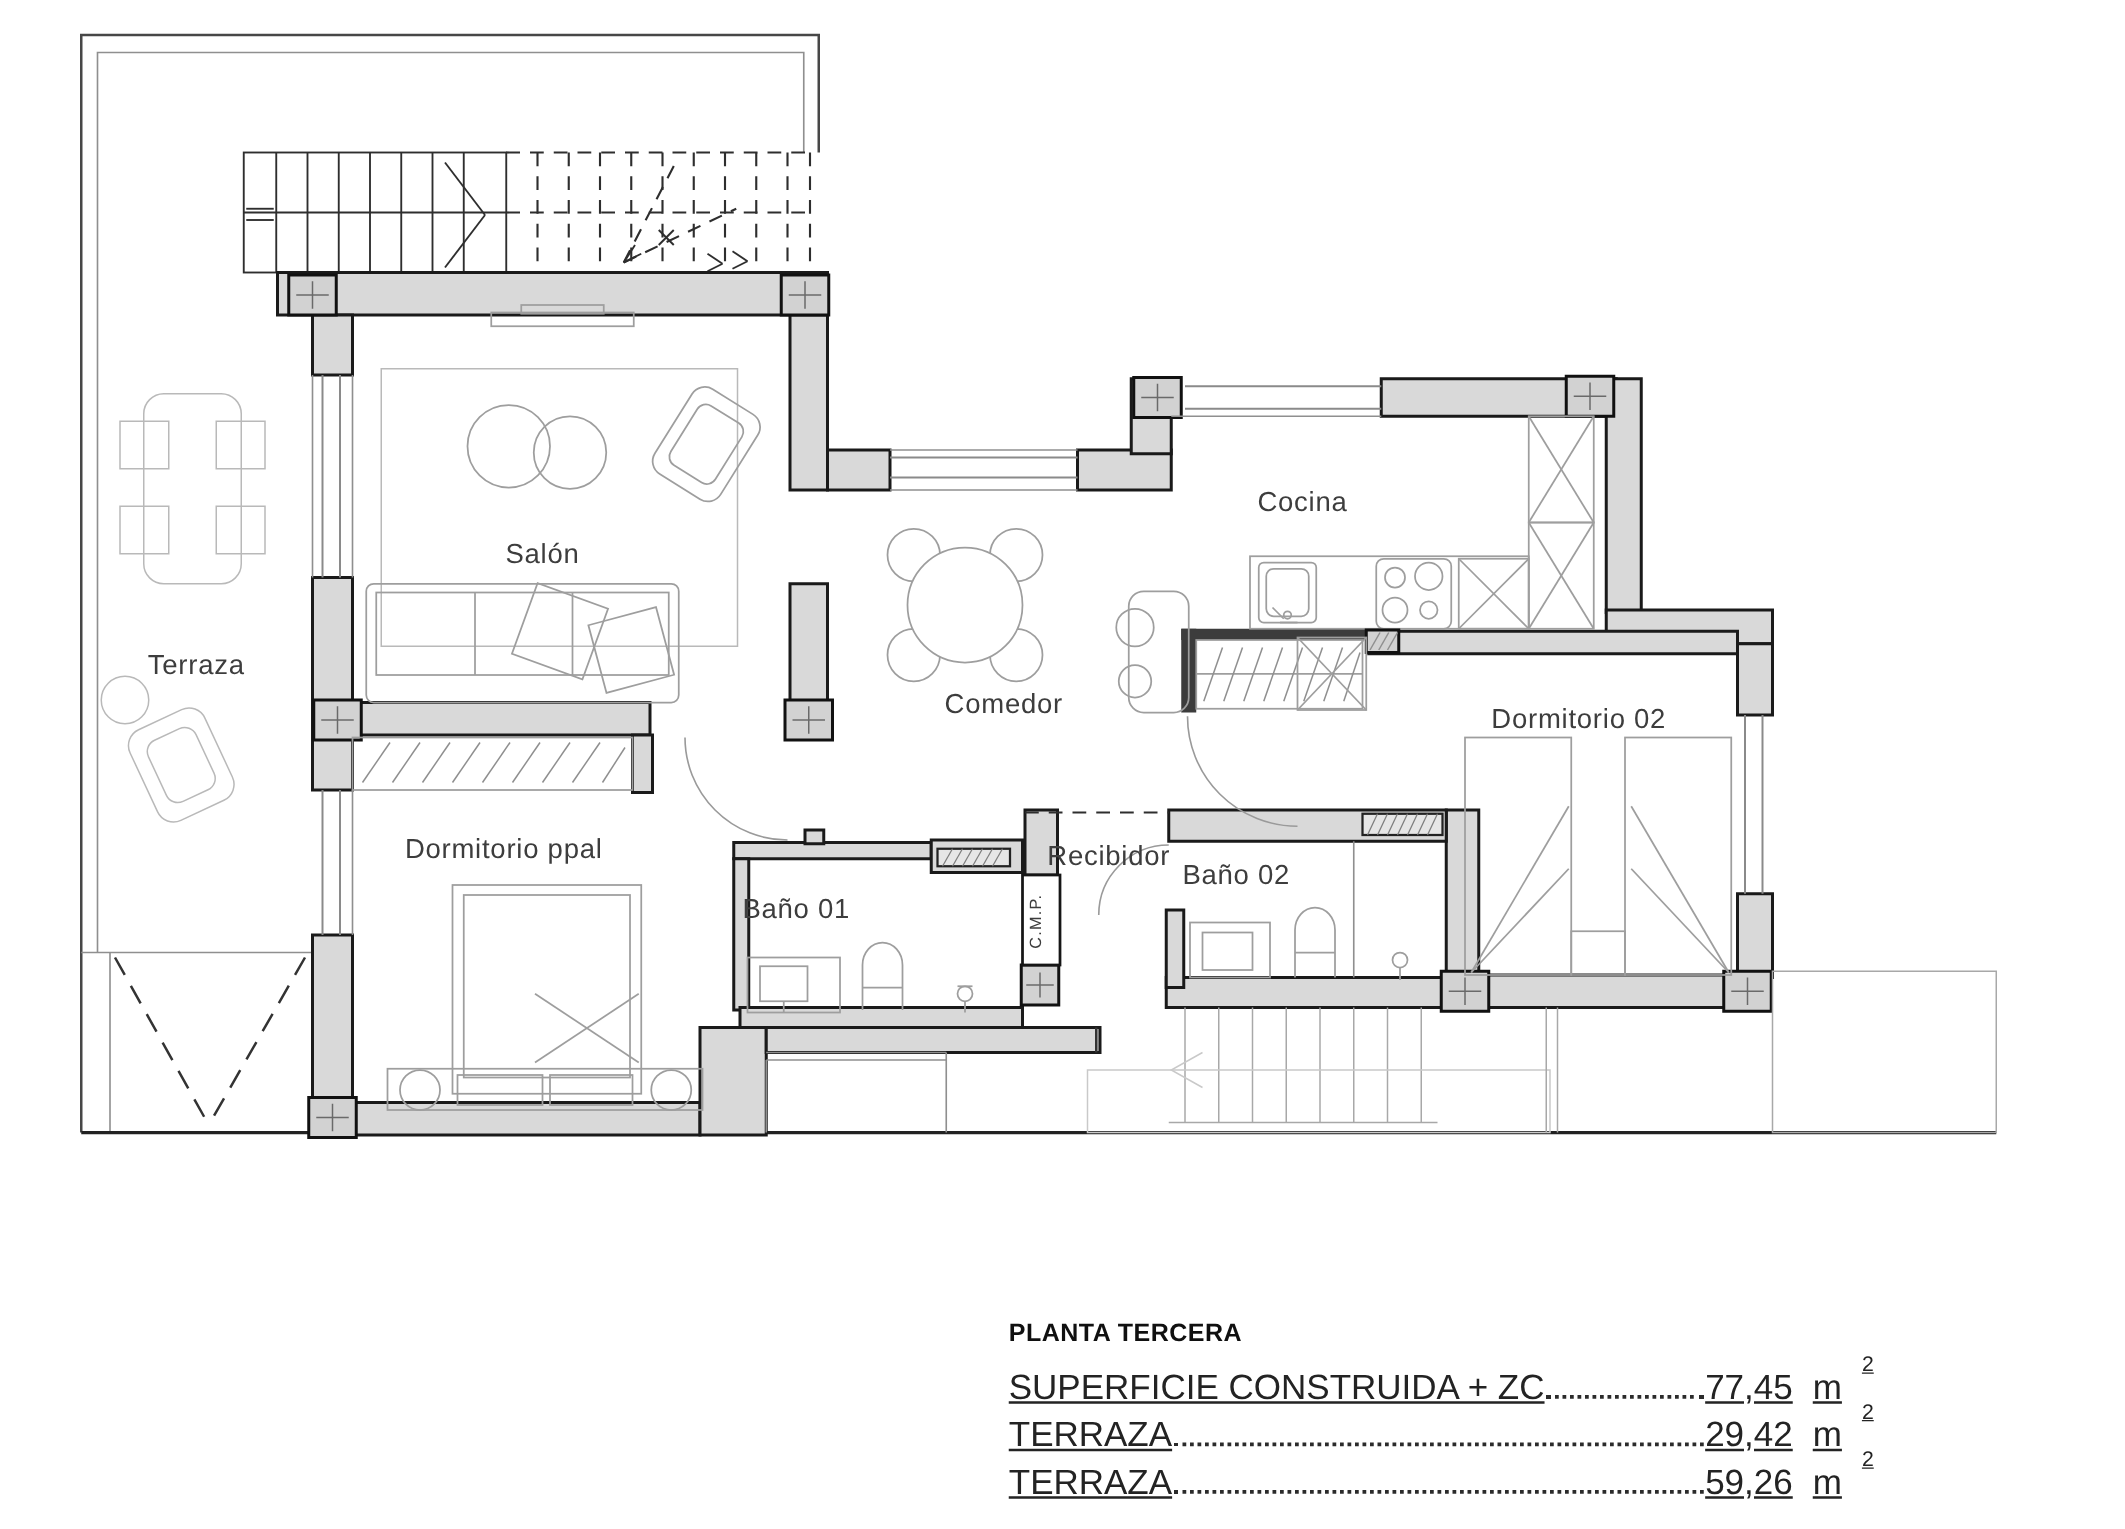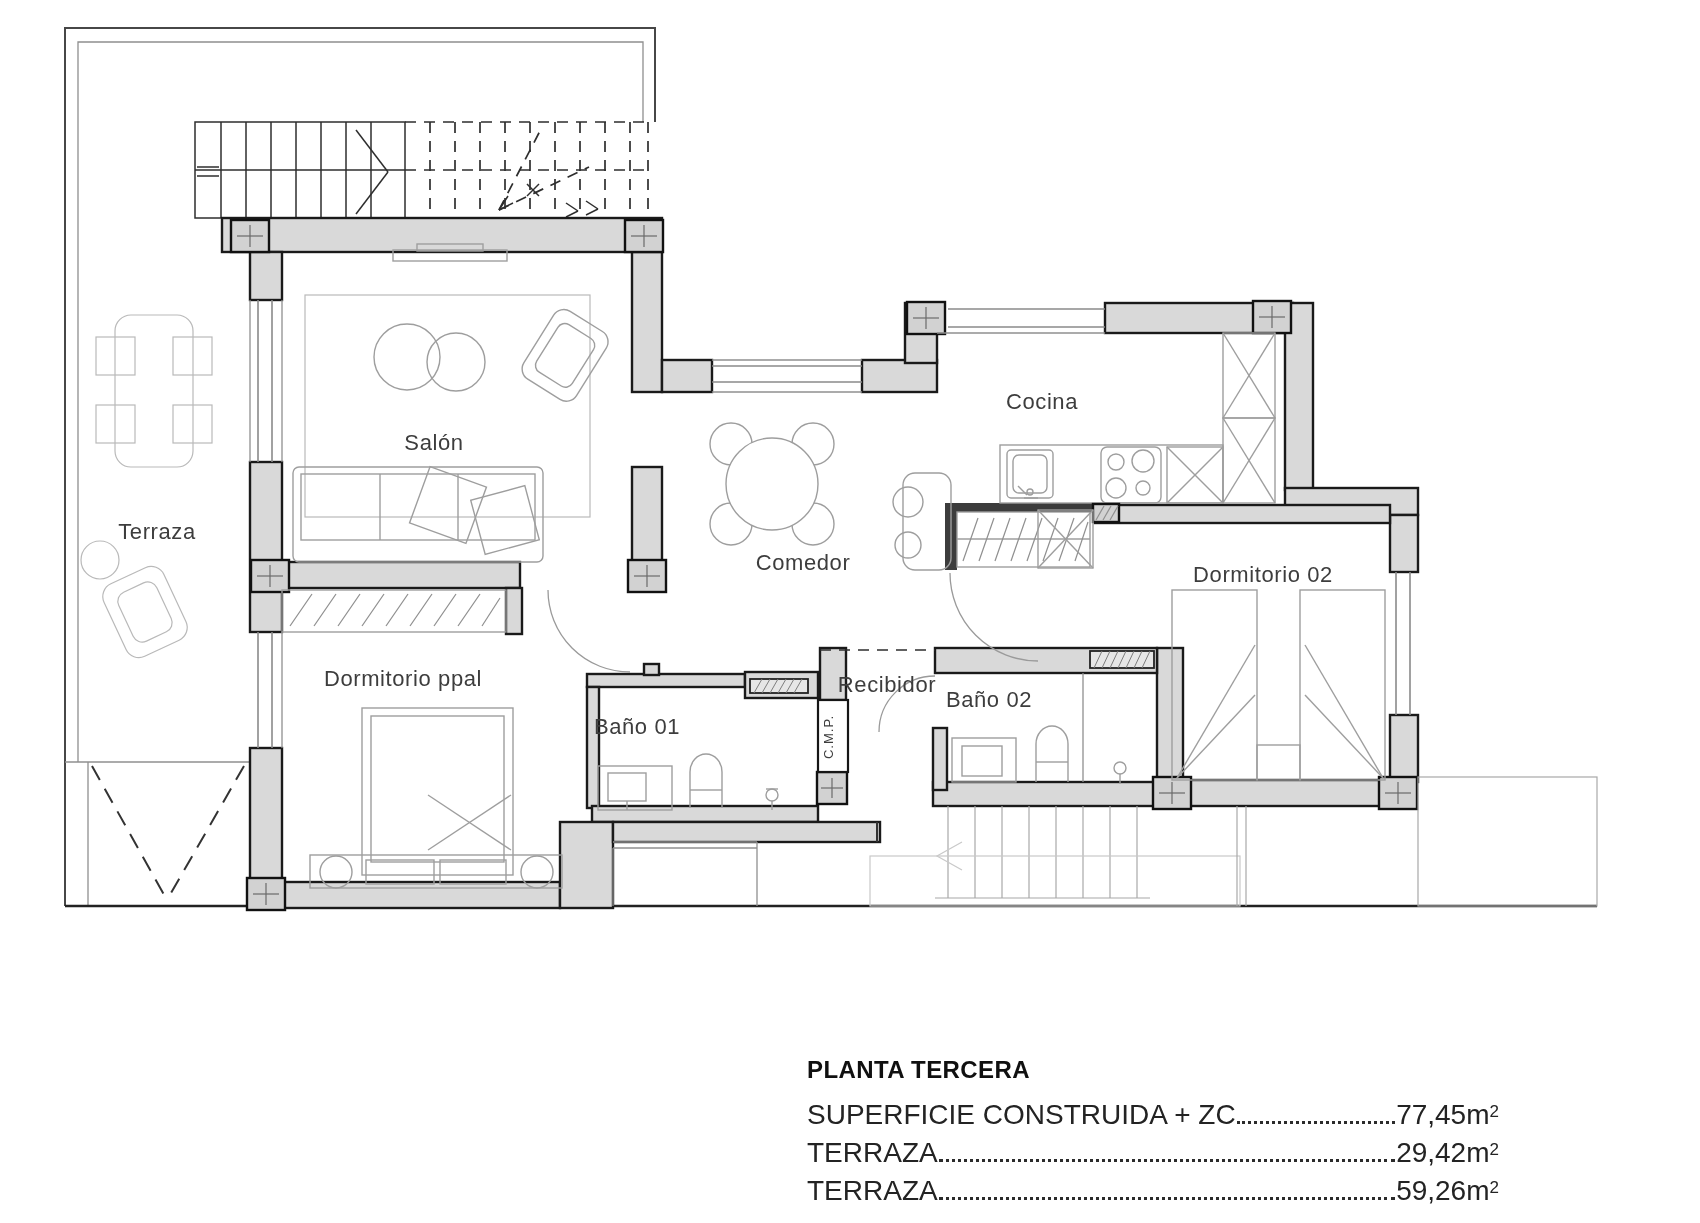--- a/index.html
+++ b/index.html
@@ -24,24 +24,24 @@
   .faint2{stroke:#a8a8a8;stroke-width:1.2;fill:none;}
   .vent{fill:#e6e6e6;stroke:#222;stroke-width:1.8;}
   .ventl{stroke:#7d7d7d;stroke-width:1;}
   .hatch{stroke:#8f8f8f;stroke-width:1.2;}
   .arc{stroke:#9a9a9a;stroke-width:1.3;fill:none;}
   .rlabel{font-size:22px;fill:#3d3d3d;letter-spacing:.6px;}
   .slabel{font-size:13px;fill:#3d3d3d;letter-spacing:1px;}
 
   
   .legend{position:absolute;left:807px;top:1056px;width:692px;color:#232323;}
-  .legend-title{font-size:24px;font-weight:bold;letter-spacing:.4px;color:#101010;margin:0 0 9px 0;}
-  .legend-row{display:flex;align-items:flex-end;font-size:28px;height:38px;white-space:nowrap;}
+  .legend-title{font-size:20px;font-weight:bold;letter-spacing:.4px;color:#101010;margin:0 0 9px 0;}
+  .legend-row{display:flex;align-items:flex-end;font-size:28px;height:38px;white-space:nowrap;text-decoration:underline;}
   .legend-row .dots{flex:1 1 auto;border-bottom:3px dotted #2b2b2b;margin:0 1px 7px 1px;min-width:20px;}
-  .legend-row .val{display:inline-flex;align-items:flex-end;}
+  .legend-row .val{display:inline-flex;align-items:flex-start;gap:16px;}
   .legend-row sup{font-size:17px;line-height:1;transform:translateY(-11px);}
 </style>
 </head>
 <body>
 
 <div class="stage">
 <svg width="1700" height="1223" viewBox="0 0 1700 1223">
 
   <defs>
     <g id="pillar">

